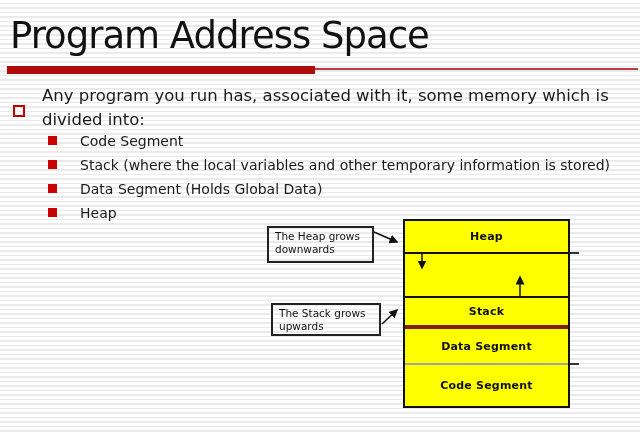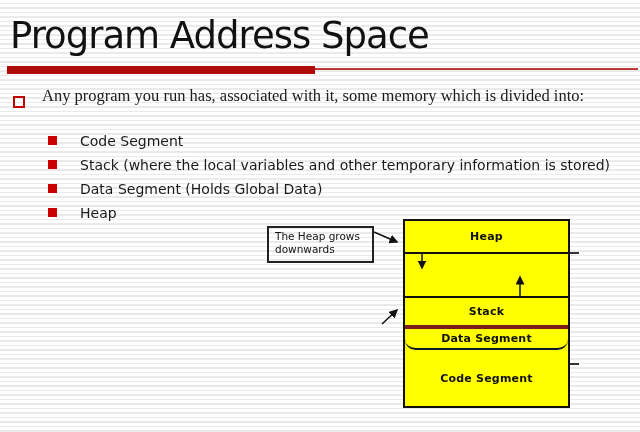--- a/index.html
+++ b/index.html
@@ -40,22 +40,21 @@
     width: 308px; height: 8px;
     background: #b00b0b;
   }
 
   
   .intro {
     position: absolute;
     left: 13px; top: 84px;
     width: 600px;
     display: flex;
-    align-items: flex-end;
-    font-family: Liberation Serif, serif;
+    align-items: center;
   }
   .open-square {
     flex: 0 0 auto;
     width: 12px; height: 12px;
     border: 2px solid #c00000;
     margin-top: 5px;
     background: transparent;
   }
   .intro-text {
     margin-left: 17px;
@@ -107,21 +106,21 @@
     align-items: center;
     justify-content: center;
     font-size: 11px;
     font-weight: bold;
     color: #111111;
     letter-spacing: 0.2px;
   }
   .seg-heap  { height: 33px; border-bottom: 2px solid #111111; }
   .seg-gap   { height: 44px; border-bottom: 2px solid #111111; }
   .seg-stack { height: 31px; border-bottom: 4px solid #7f1d1d; }
-  .seg-data  { height: 21px; border-bottom: 2px solid #0f172a; border-radius: 11px; }
+  .seg-data  { height: 36px; border-bottom: 2px solid #a3a3a3; }
   .seg-code  { flex: 1 1 auto; }
 
   
   .callout {
     position: absolute;
     border: 2px solid #222222;
     padding: 2px 5px 2px 6px;
     font-size: 10.5px;
     line-height: 13px;
     color: #111111;
@@ -183,20 +182,23 @@
       <span>Data Segment</span>
     </div>
     <div class="seg seg-code">
       <span>Code Segment</span>
     </div>
   </div>
 
   <div class="callout callout-heap">
     <span>The Heap grows downwards</span>
   </div>
+  <div class="callout callout-stack">
+    <span>The Stack grows upwards</span>
+  </div>
 
   <svg class="overlay" viewBox="0 0 640 432" xmlns="http://www.w3.org/2000/svg">
     <defs>
       <marker id="ah" markerWidth="7" markerHeight="7" refX="5" refY="3" orient="auto">
         <path d="M0,0 L6,3 L0,6 Z" fill="#111111"></path>
       </marker>
     </defs>
 
     <line x1="374" y1="232" x2="397" y2="242" stroke="#111111" stroke-width="1.5" marker-end="url(#ah)"></line>
     <line x1="382" y1="324" x2="397" y2="310" stroke="#111111" stroke-width="1.5" marker-end="url(#ah)"></line>

